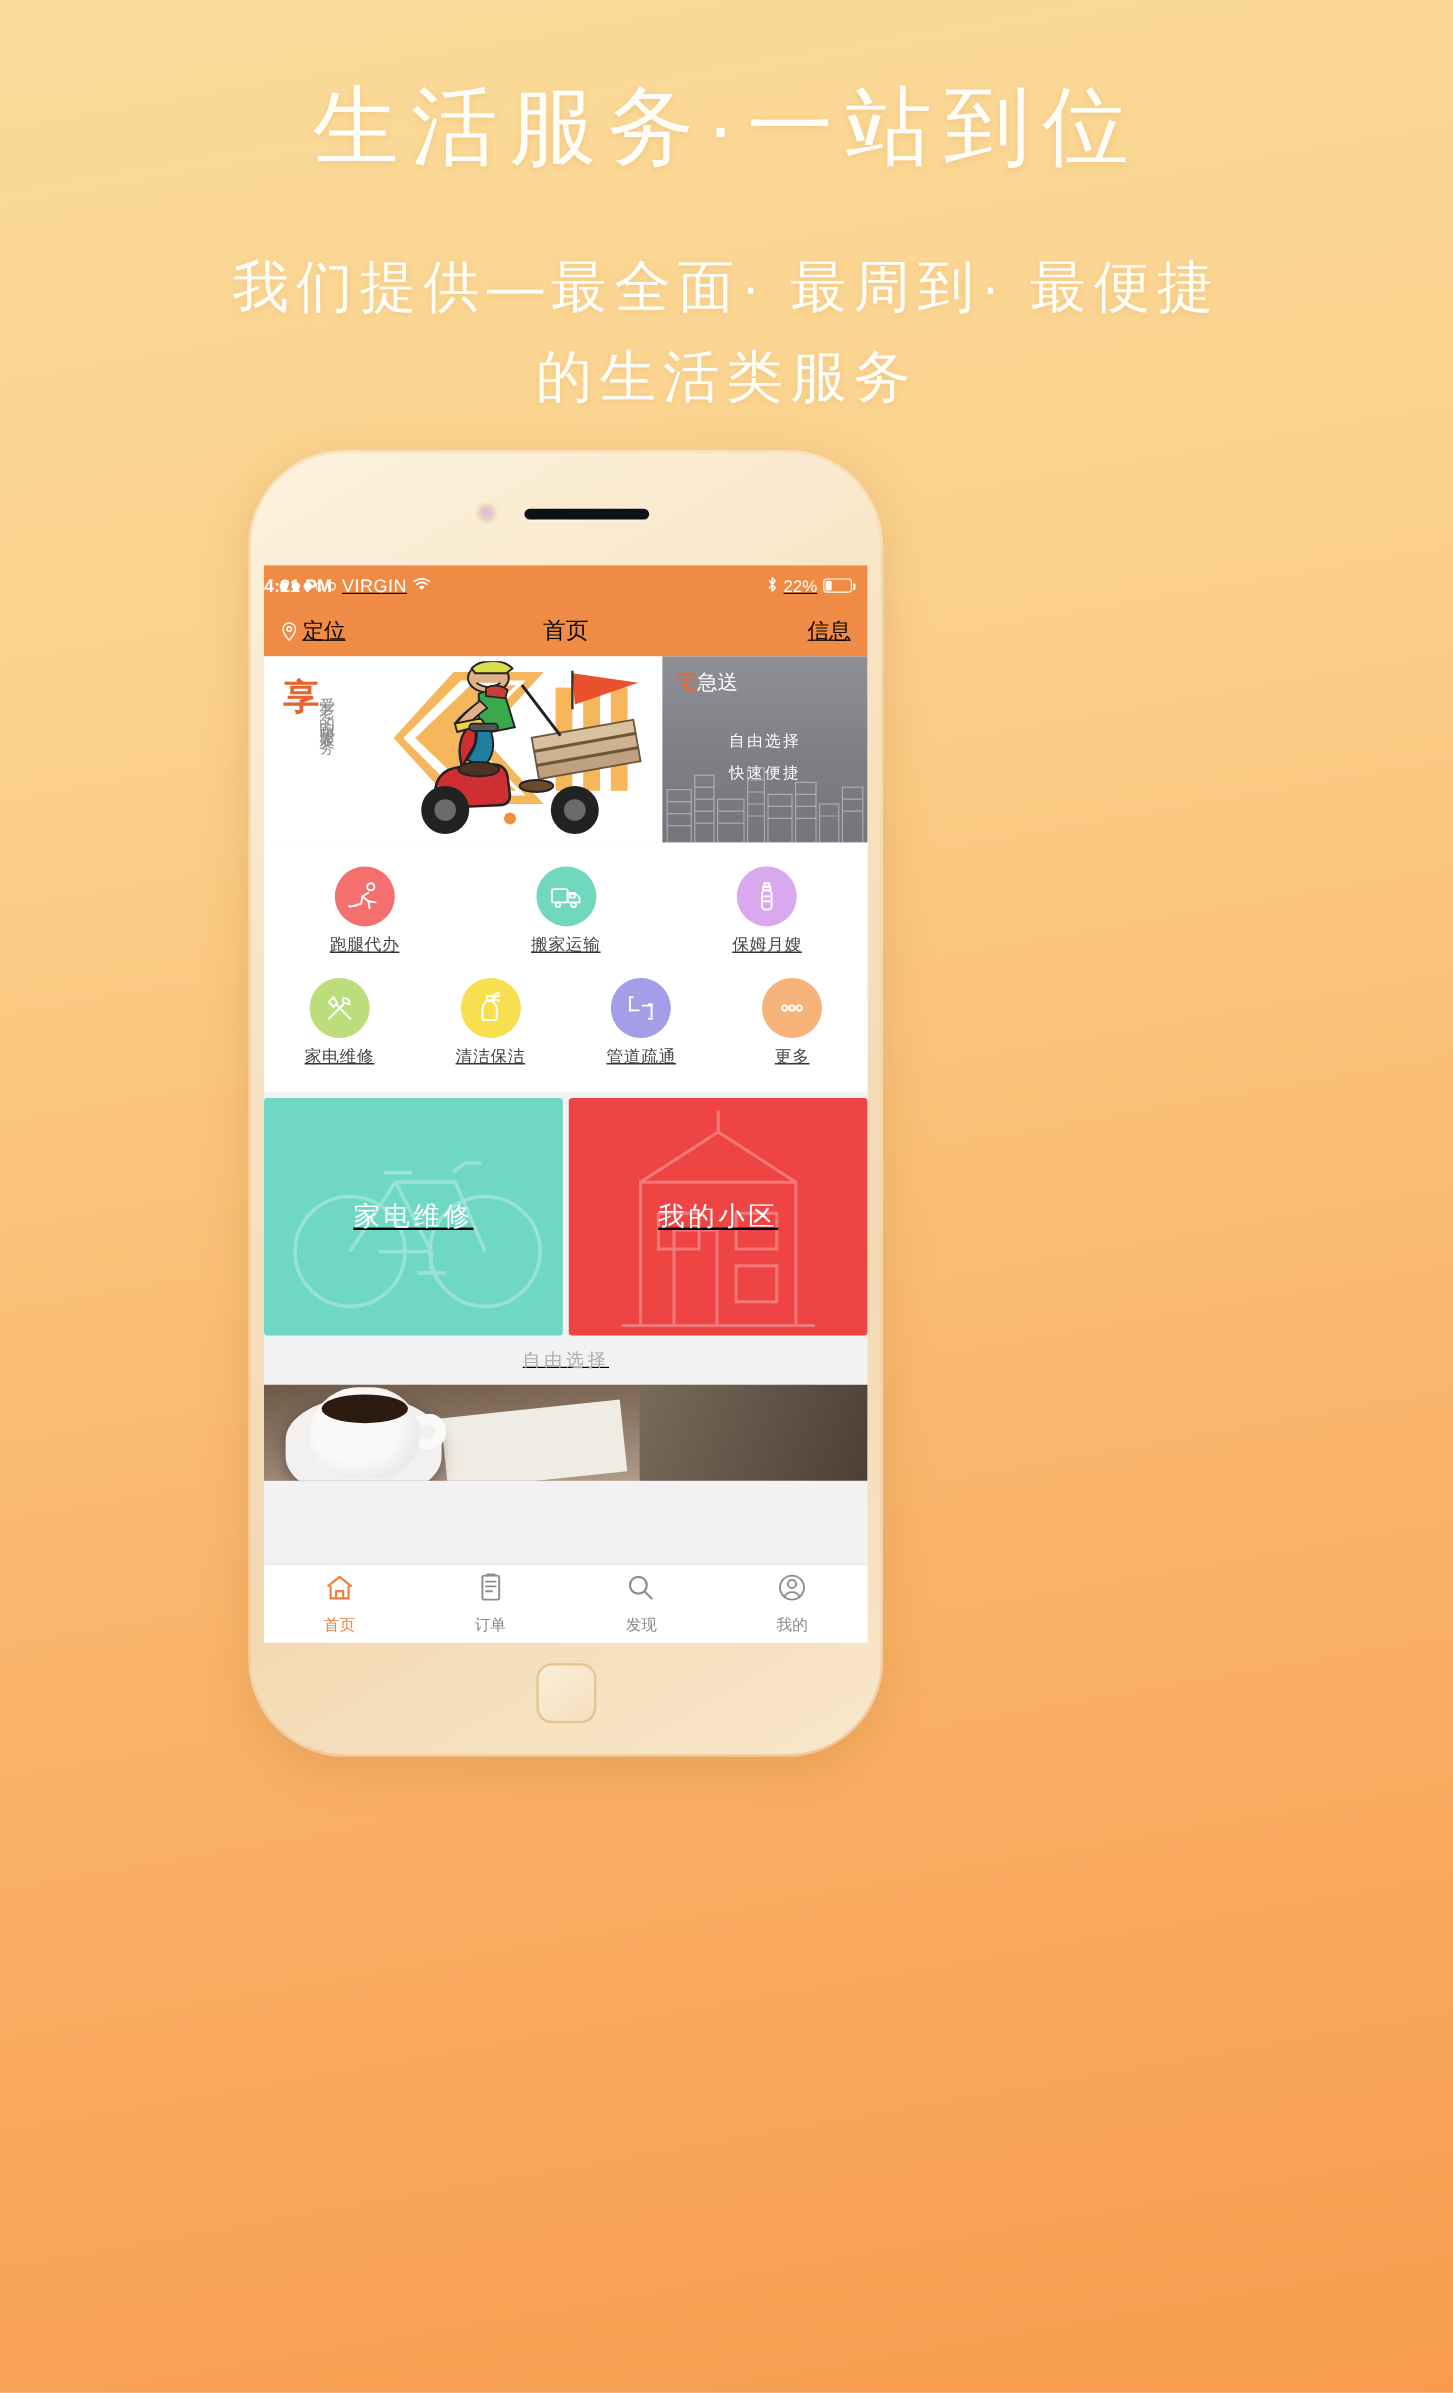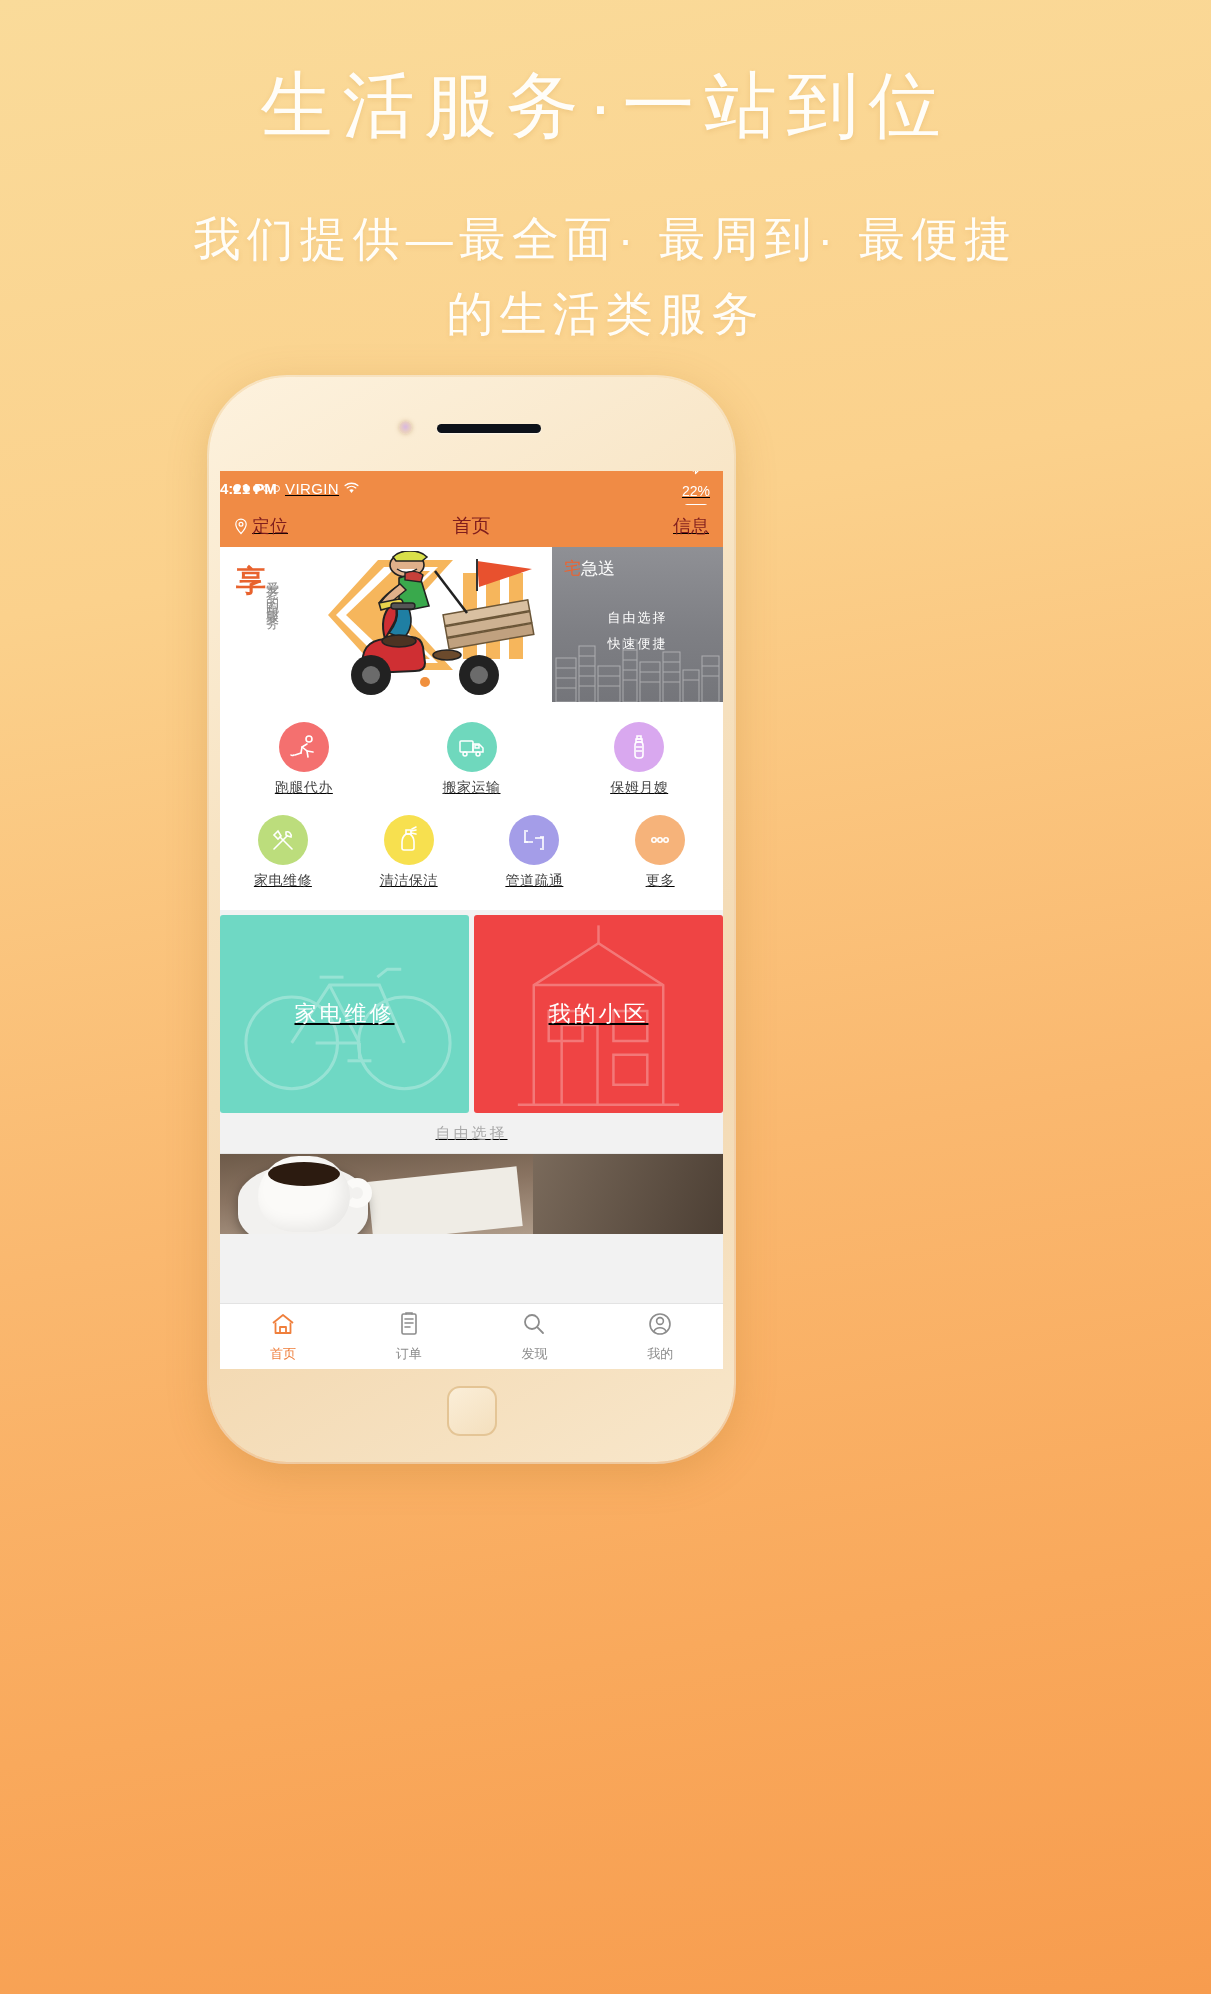--- a/index.html
+++ b/index.html
@@ -75,35 +75,35 @@
   .dots { display:flex; gap:3px; align-items:center; }
   .dot { width:7px; height:7px; border-radius:50%; background:#fff; }
   .dot.open { background:transparent; border:1.2px solid #fff; width:7px; height:7px; }
   .carrier { font-size:15px; letter-spacing:.4px; }
   .wifi { font-size:15px; line-height:1; }
   .sb-center {
     position:absolute; left:0; width:100%; text-align:left;
     font-size:15px; font-weight:bold; pointer-events:none;
   }
   .sb-right {
-    margin-left:auto; display:flex; align-items:center; gap:5px; font-size:14px;flex-direction:column;
+    margin-left:auto; display:flex; align-items:center; gap:5px; font-size:14px;
   }
   .batt {
     width:24px; height:12px; border:1.3px solid #fff; border-radius:3px;
     position:relative; display:inline-block;
   }
   .batt::after {
     content:""; position:absolute; right:-4px; top:3px;
     width:2.5px; height:6px; background:#fff; border-radius:0 2px 2px 0;
   }
   .batt i { position:absolute; left:1.4px; top:1.4px; bottom:1.4px; width:22%; background:#fff; border-radius:1px; display:block; }
 
   
   .navbar {
-    height:42px; background:#f08b45; color:#7f1d1d;
+    height:42px; background:#f08b45; color:#000000;
     display:flex; align-items:center; justify-content:space-between;
     padding:0 14px; position:relative;
   }
   .nav-left, .nav-right { font-size:18px; display:flex; align-items:center; gap:4px; }
   .nav-title {
     position:absolute; left:0; width:100%; text-align:center;
     font-size:19px; pointer-events:none;
   }
   .pin-icon { display:inline-block; width:14px; height:17px; }
 

